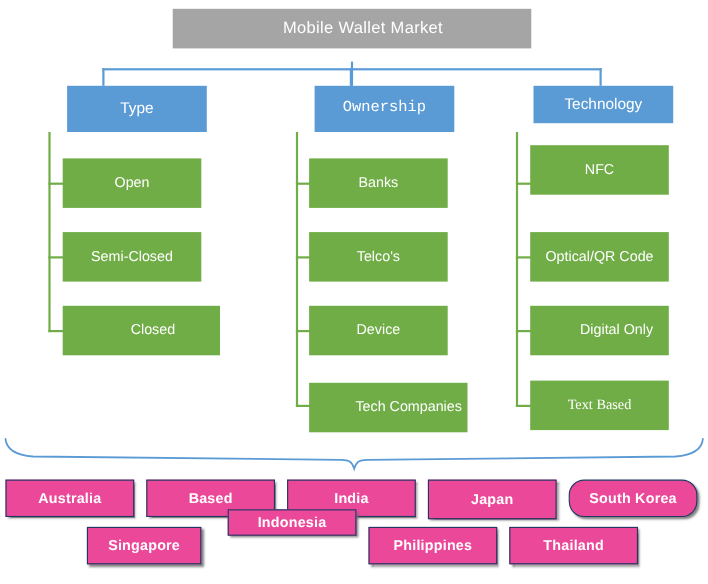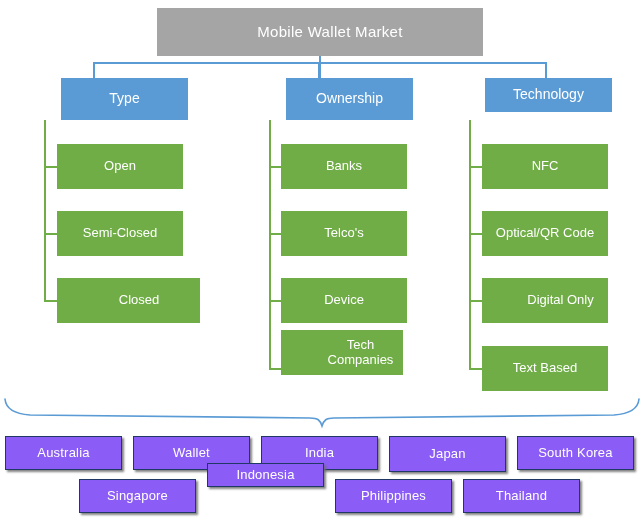--- a/index.html
+++ b/index.html
@@ -46,25 +46,25 @@
     font-size: 14px;
     margin-left: 31px;
   }
 
   .node-leaf {
     background: #70ad47;
     font-size: 13px;
   }
 
   .node-country {
-    background: #8b5cf6;
+    background: #ec4899;
     border: 1px solid #1f3864;
     box-shadow: 2px 2px 2px rgba(110,110,110,0.85);
     font-size: 13px;
-    font-weight: normal;
+    font-weight: bold;
     letter-spacing: 0.2px;
   }
 
   
   .conn {
     position: absolute;
   }
   .conn-blue { background: #5b9bd5; }
   .conn-green { background: #70ad47; }
 
@@ -77,21 +77,21 @@
   }
   .brace-wrap svg { display: block; }
 
   .label { pointer-events: none; }
 </style>
 </head>
 <body>
 
 <div class="canvas">
 
-  <div class="node node-root" style="left:157px; top:8px; width:326px; height:48px;padding-left:20px;">
+  <div class="node node-root" style="left:157px; top:8px; width:326px; height:36px;padding-left:20px;">
     <span class="label">Mobile Wallet Market</span>
   </div>
 
   <div class="conn conn-blue" style="left:319px; top:56px; width:2px; height:22px;"></div>
 
   <div class="conn conn-blue" style="left:93px; top:62px; width:454px; height:2px;"></div>
 
   <div class="conn conn-blue" style="left:93px; top:62px; width:2px; height:16px;"></div>
   <div class="conn conn-blue" style="left:318px; top:62px; width:2px; height:16px;"></div>
   <div class="conn conn-blue" style="left:545px; top:62px; width:2px; height:16px;"></div>
@@ -108,88 +108,88 @@
   <div class="node node-leaf" style="left:57px; top:144px; width:126px; height:45px;">
     <span class="label">Open</span>
   </div>
   <div class="node node-leaf" style="left:57px; top:211px; width:126px; height:45px;">
     <span class="label">Semi-Closed</span>
   </div>
   <div class="node node-leaf" style="left:57px; top:278px; width:143px; height:45px;padding-left:21px;">
     <span class="label">Closed</span>
   </div>
 
-  <div class="node node-cat" style="left:255px; top:78px; width:127px; height:42px;">
+  <div class="node node-cat" style="left:255px; top:78px; width:127px; height:42px;font-family:Liberation Mono, monospace;">
     <span class="label">Ownership</span>
   </div>
   <div class="conn conn-green" style="left:269px; top:120px; width:2px; height:250px;"></div>
   <div class="conn conn-green" style="left:269px; top:166px; width:14px; height:2px;"></div>
   <div class="conn conn-green" style="left:269px; top:233px; width:14px; height:2px;"></div>
   <div class="conn conn-green" style="left:269px; top:300px; width:14px; height:2px;"></div>
   <div class="conn conn-green" style="left:269px; top:368px; width:14px; height:2px;"></div>
 
   <div class="node node-leaf" style="left:281px; top:144px; width:126px; height:45px;">
     <span class="label">Banks</span>
   </div>
   <div class="node node-leaf" style="left:281px; top:211px; width:126px; height:45px;align-items:center;">
     <span class="label">Telco's</span>
   </div>
   <div class="node node-leaf" style="left:281px; top:278px; width:126px; height:45px;">
     <span class="label">Device</span>
   </div>
-  <div class="node node-leaf" style="left:281px; top:330px; width:122px; height:45px;padding-left:37px;">
+  <div class="node node-leaf" style="left:281px; top:348px; width:144px; height:45px;padding-left:37px;">
     <span class="label">Tech Companies</span>
   </div>
 
   <div class="node node-cat" style="left:454px; top:78px; width:127px; height:34px;">
     <span class="label">Technology</span>
   </div>
   <div class="conn conn-green" style="left:469px; top:120px; width:2px; height:250px;"></div>
   <div class="conn conn-green" style="left:469px; top:166px; width:14px; height:2px;"></div>
   <div class="conn conn-green" style="left:469px; top:233px; width:14px; height:2px;"></div>
   <div class="conn conn-green" style="left:469px; top:300px; width:14px; height:2px;"></div>
   <div class="conn conn-green" style="left:469px; top:368px; width:14px; height:2px;"></div>
 
-  <div class="node node-leaf" style="left:482px; top:144px; width:126px; height:45px;">
+  <div class="node node-leaf" style="left:482px; top:132px; width:126px; height:45px;">
     <span class="label">NFC</span>
   </div>
   <div class="node node-leaf" style="left:482px; top:211px; width:126px; height:45px;">
     <span class="label">Optical/QR Code</span>
   </div>
   <div class="node node-leaf" style="left:482px; top:278px; width:126px; height:45px;padding-left:31px;">
     <span class="label">Digital Only</span>
   </div>
-  <div class="node node-leaf" style="left:482px; top:346px; width:126px; height:45px;">
+  <div class="node node-leaf" style="left:482px; top:346px; width:126px; height:45px;font-family:Liberation Serif, serif;">
     <span class="label">Text Based</span>
   </div>
 
   <div class="brace-wrap">
     <svg width="644" height="34" viewBox="0 0 644 34" fill="none">
       <path d="M5 3 C 6 14, 16 18, 30 19 L 310 22 C 318 22, 320 24, 322 30
                C 324 24, 326 22, 334 22 L 614 19 C 628 18, 638 14, 639 3" stroke="#5B9BD5" stroke-width="1.6" fill="none" stroke-linecap="round"></path>
     </svg>
   </div>
 
   <div class="node node-country" style="left:5px; top:436px; width:117px; height:34px;">
     <span class="label">Australia</span>
   </div>
   <div class="node node-country" style="left:133px; top:436px; width:117px; height:34px;">
-    <span class="label">Wallet</span>
+    <span class="label">Based</span>
   </div>
   <div class="node node-country" style="left:261px; top:436px; width:117px; height:34px;">
     <span class="label">India</span>
   </div>
   <div class="node node-country" style="left:389px; top:436px; width:117px; height:36px;">
     <span class="label">Japan</span>
   </div>
-  <div class="node node-country" style="left:517px; top:436px; width:117px; height:34px;">
+  <div class="node node-country" style="left:517px; top:436px; width:117px; height:34px;border-radius:14px;">
     <span class="label">South Korea</span>
   </div>
 
-  <div class="node node-country" style="left:79px; top:479px; width:117px; height:34px;">
+  <div class="node node-country" style="left:79px; top:479px; width:104px; height:34px;">
     <span class="label">Singapore</span>
   </div>
   <div class="node node-country" style="left:207px; top:463px; width:117px; height:24px;">
     <span class="label">Indonesia</span>
   </div>
   <div class="node node-country" style="left:335px; top:479px; width:117px; height:34px;">
     <span class="label">Philippines</span>
   </div>
   <div class="node node-country" style="left:463px; top:479px; width:117px; height:34px;text-align:right;">
     <span class="label">Thailand</span>

